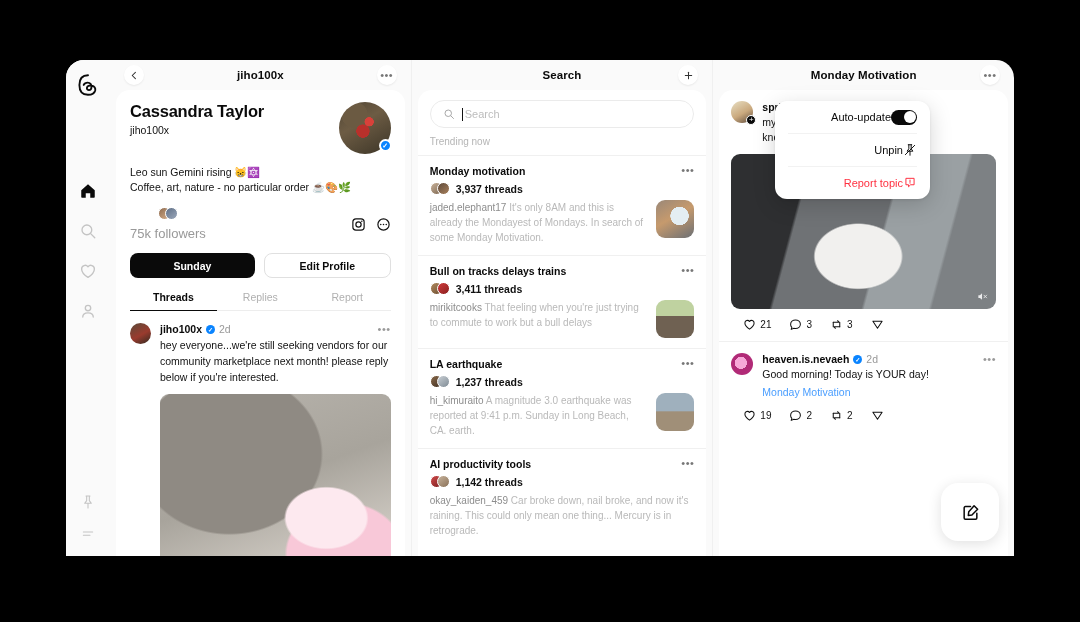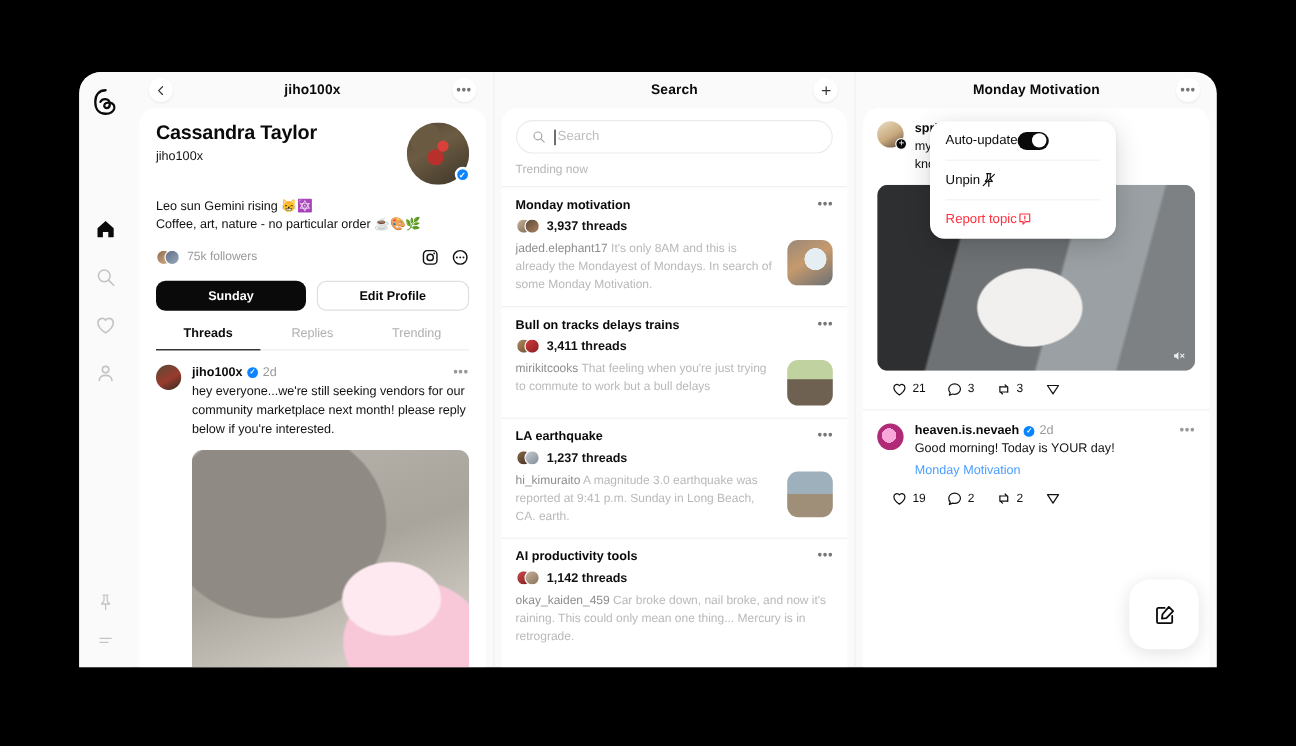--- a/index.html
+++ b/index.html
@@ -73,21 +73,21 @@
       radial-gradient(circle at 30% 25%, #6b5a42 0 24%, transparent 25%),
       linear-gradient(150deg, #4f4434 0%, #6d5c44 40%, #3c3527 100%);
   }
   .verified {
     position: absolute; right: -1px; bottom: 2px; width: 13px; height: 13px;
     border-radius: 50%; background: #0a84ff; border: 2px solid #fff;
     display: flex; align-items: center; justify-content: center;
     color: #fff; font-size: 7px; font-weight: bold;
   }
   .pf-meta { display: flex; align-items: center; justify-content: space-between; margin-top: 12px; }
-  .followers { display: flex; align-items: center; gap: 6px; font-size: 10px; color: #999; }
+  .followers { display: flex; align-items: center; gap: 6px; font-size: 13px; color: #999; flex-direction: column; }
   .fa-stack { display: flex; }
   .fa-stack i {
     display: block; width: 13px; height: 13px; border-radius: 50%;
     border: 1.5px solid #fff;
   }
   .fa-stack i:nth-child(2) { margin-left: -6px; }
   .pf-icons { display: flex; align-items: center; gap: 10px; color: #111; }
   .pf-btns { display: flex; gap: 9px; margin-top: 12px; }
   .btn {
     flex: 1 1 0; height: 25px; border-radius: 8px;
@@ -194,21 +194,21 @@
   .rc-divider { border-top: 1px solid #f0f0f0; }
 
   
   .menu {
     position: absolute; left: 775px; top: 101px; width: 155px;
     background: #fff; border-radius: 12px;
     box-shadow: 0 6px 22px rgba(0,0,0,.17), 0 1px 3px rgba(0,0,0,.08);
     overflow: hidden; z-index: 40;
   }
   .menu-item {
-    height: 32px; display: flex; align-items: center; justify-content: flex-start;
+    height: 32px; display: flex; align-items: center; justify-content: flex-end;
     padding: 0 13px; font-size: 11px; color: #0a0a0a; cursor: pointer;
   }
   .menu-item.danger { color: #ff3040; }
   .menu-sep { height: 1px; background: #f2f2f2; margin: 0 13px; }
   .toggle {
     width: 26px; height: 15px; border-radius: 8px; background: #0a0a0a;
     position: relative; flex: 0 0 26px;
   }
   .toggle .knob {
     position: absolute; right: 1.5px; top: 1.5px; width: 12px; height: 12px;
@@ -331,21 +331,21 @@
               </span>
             </div>
           </div>
           <div class="pf-btns">
             <div class="btn primary">Sunday</div>
             <div class="btn ghost">Edit Profile</div>
           </div>
           <div class="tabs">
             <div class="tab active">Threads</div>
             <div class="tab">Replies</div>
-            <div class="tab">Trending</div>
+            <div class="tab">Report</div>
           </div>
         </div>
 
         <div class="post">
           <div class="post-av"></div>
           <div class="post-body">
             <div class="post-head">
               <span class="post-user">jiho100x</span>
               <span class="mini-verified">✓</span>
               <span class="post-time">2d</span>

